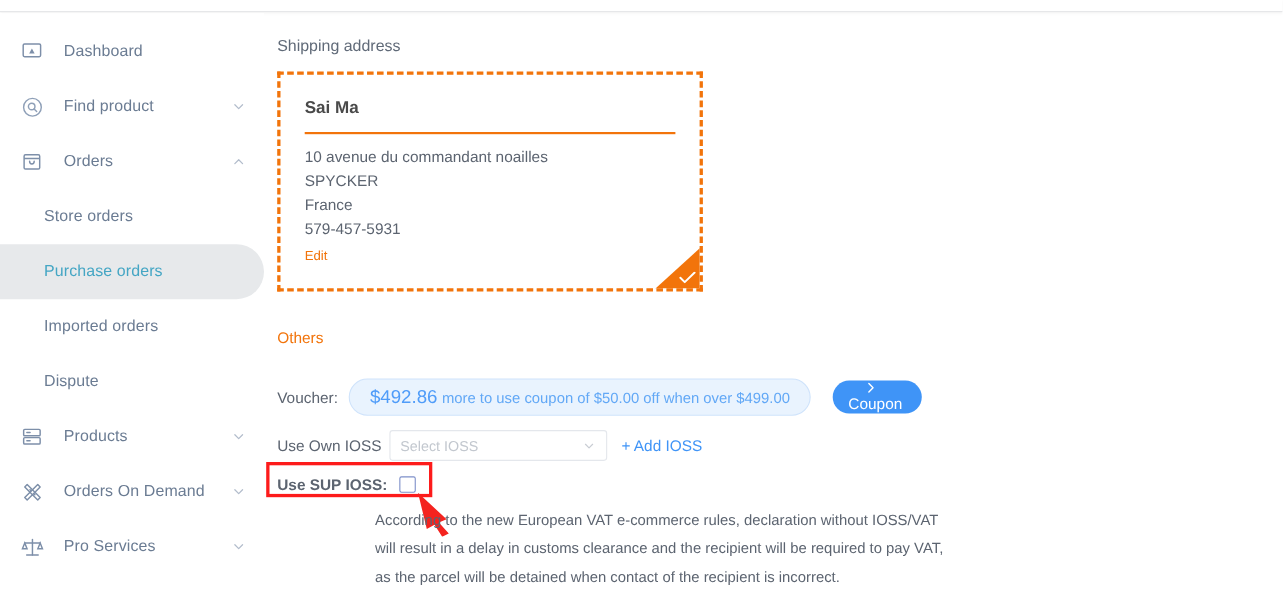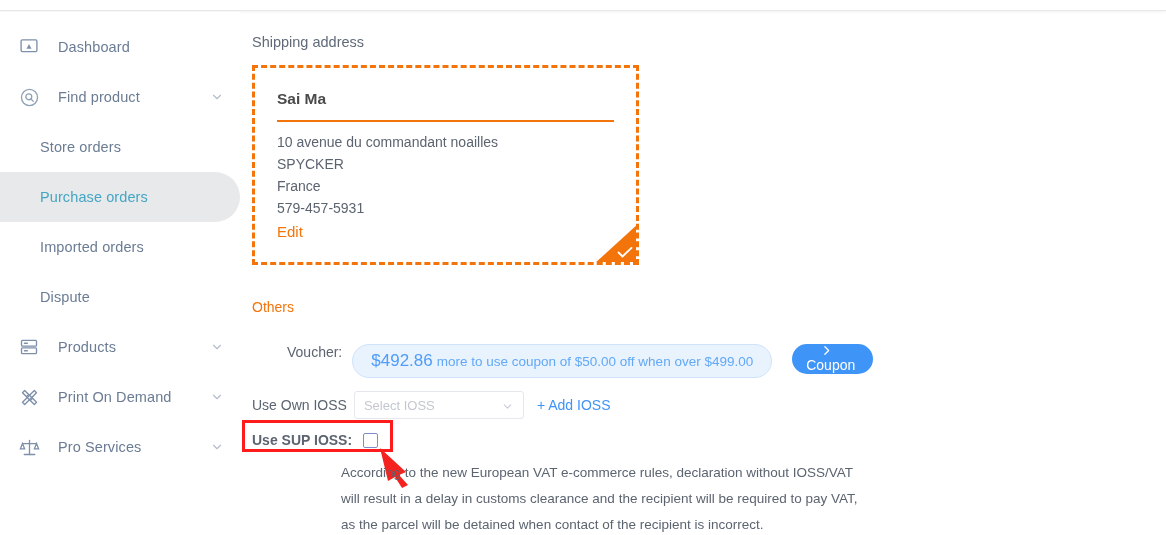--- a/index.html
+++ b/index.html
@@ -145,21 +145,21 @@
     width: 100%;
     margin-bottom: 9px;
   }
   .addr-line {
     font-size: 14px;
     color: #5c6470;
     line-height: 22px;
     white-space: nowrap;
   }
   .addr-edit {
-    font-size: 15px;
+    font-size: 12px;
     color: #f2740b;
     line-height: 22px;
     margin-top: 2px;
     display: inline-block;
     cursor: pointer;
   }
   .corner-check {
     position: absolute;
     right: -2px; bottom: -2px;
     width: 44px; height: 40px;
@@ -187,21 +187,21 @@
     position: absolute;
     left: 12px; top: 287px;
     font-size: 14px;
     color: #f2740b;
   }
 
   #voucher-row {
     position: absolute;
     left: 12px; top: 332px;
     display: flex;
-    margin-left: 35px;
+    align-items: center;
   }
   .voucher-text {
     font-size: 14px;
     color: #5c6470;
     margin-right: 10px;
     white-space: nowrap;
   }
   .voucher-pill {
     height: 34px;
     border: 1px solid #cfe3fb;
@@ -252,21 +252,21 @@
     display: flex;
     align-items: center;
   }
   .ioss-label {
     font-size: 14px;
     color: #5c6470;
     white-space: nowrap;
     margin-right: 7px;
   }
   .ioss-select {
-    width: 170px;
+    width: 198px;
     height: 28px;
     border: 1px solid #e4e7ec;
     border-radius: 3px;
     display: flex;
     align-items: center;
     padding: 0 9px;
     cursor: pointer;
     background: #fff;
   }
   .ioss-select .ph {
@@ -362,20 +362,35 @@
         </svg>
       </span>
       <span class="nav-label">Find product</span>
       <span class="chev">
         <svg width="14" height="14" viewBox="0 0 24 24" fill="none" stroke="#b3bdcc" stroke-width="2" stroke-linecap="round" stroke-linejoin="round">
             <polyline points="6,9 12,15 18,9"></polyline>
           </svg>
       </span>
     </div>
 
+    <div class="nav-item">
+      <span class="nav-icon">
+        <svg width="20" height="20" viewBox="0 0 24 24" fill="none" stroke="#7d8fa9" stroke-width="1.6">
+          <rect x="3.5" y="4.5" width="17" height="15.5" rx="1.5"></rect>
+          <line x1="3.5" y1="8.5" x2="20.5" y2="8.5"></line>
+          <path d="M9.5 11.5 a2.5 3 0 0 0 5 0" stroke-linecap="round"></path>
+        </svg>
+      </span>
+      <span class="nav-label">Orders</span>
+      <span class="chev">
+        <svg width="14" height="14" viewBox="0 0 24 24" fill="none" stroke="#b3bdcc" stroke-width="2" stroke-linecap="round" stroke-linejoin="round">
+            <polyline points="6,15 12,9 18,15"></polyline>
+          </svg>
+      </span>
+    </div>
 
     <div class="subnav-item">
       <span class="sub-label">Store orders</span>
     </div>
     <div class="subnav-item active">
       <span class="sub-label">Purchase orders</span>
     </div>
     <div class="subnav-item">
       <span class="sub-label">Imported orders</span>
     </div>
@@ -402,21 +417,21 @@
 
     <div class="nav-item">
       <span class="nav-icon">
         <svg width="21" height="21" viewBox="0 0 24 24" fill="none" stroke="#7d8fa9" stroke-width="1.5" stroke-linejoin="round">
           <path d="M4 6.5 L6.5 4 L20 17.5 L17.5 20 Z"></path>
           <path d="M20 6.5 L17.5 4 L4 17.5 L6.5 20 Z"></path>
           <line x1="9" y1="9" x2="11" y2="11"></line>
           <line x1="13" y1="13" x2="15" y2="15"></line>
         </svg>
       </span>
-      <span class="nav-label">Print On Demand</span>
+      <span class="nav-label">Orders On Demand</span>
       <span class="chev">
         <svg width="14" height="14" viewBox="0 0 24 24" fill="none" stroke="#b3bdcc" stroke-width="2" stroke-linecap="round" stroke-linejoin="round">
             <polyline points="6,9 12,15 18,9"></polyline>
           </svg>
       </span>
     </div>
 
     <div class="nav-item">
       <span class="nav-icon">
         <svg width="21" height="21" viewBox="0 0 24 24" fill="none" stroke="#7d8fa9" stroke-width="1.5" stroke-linecap="round">

